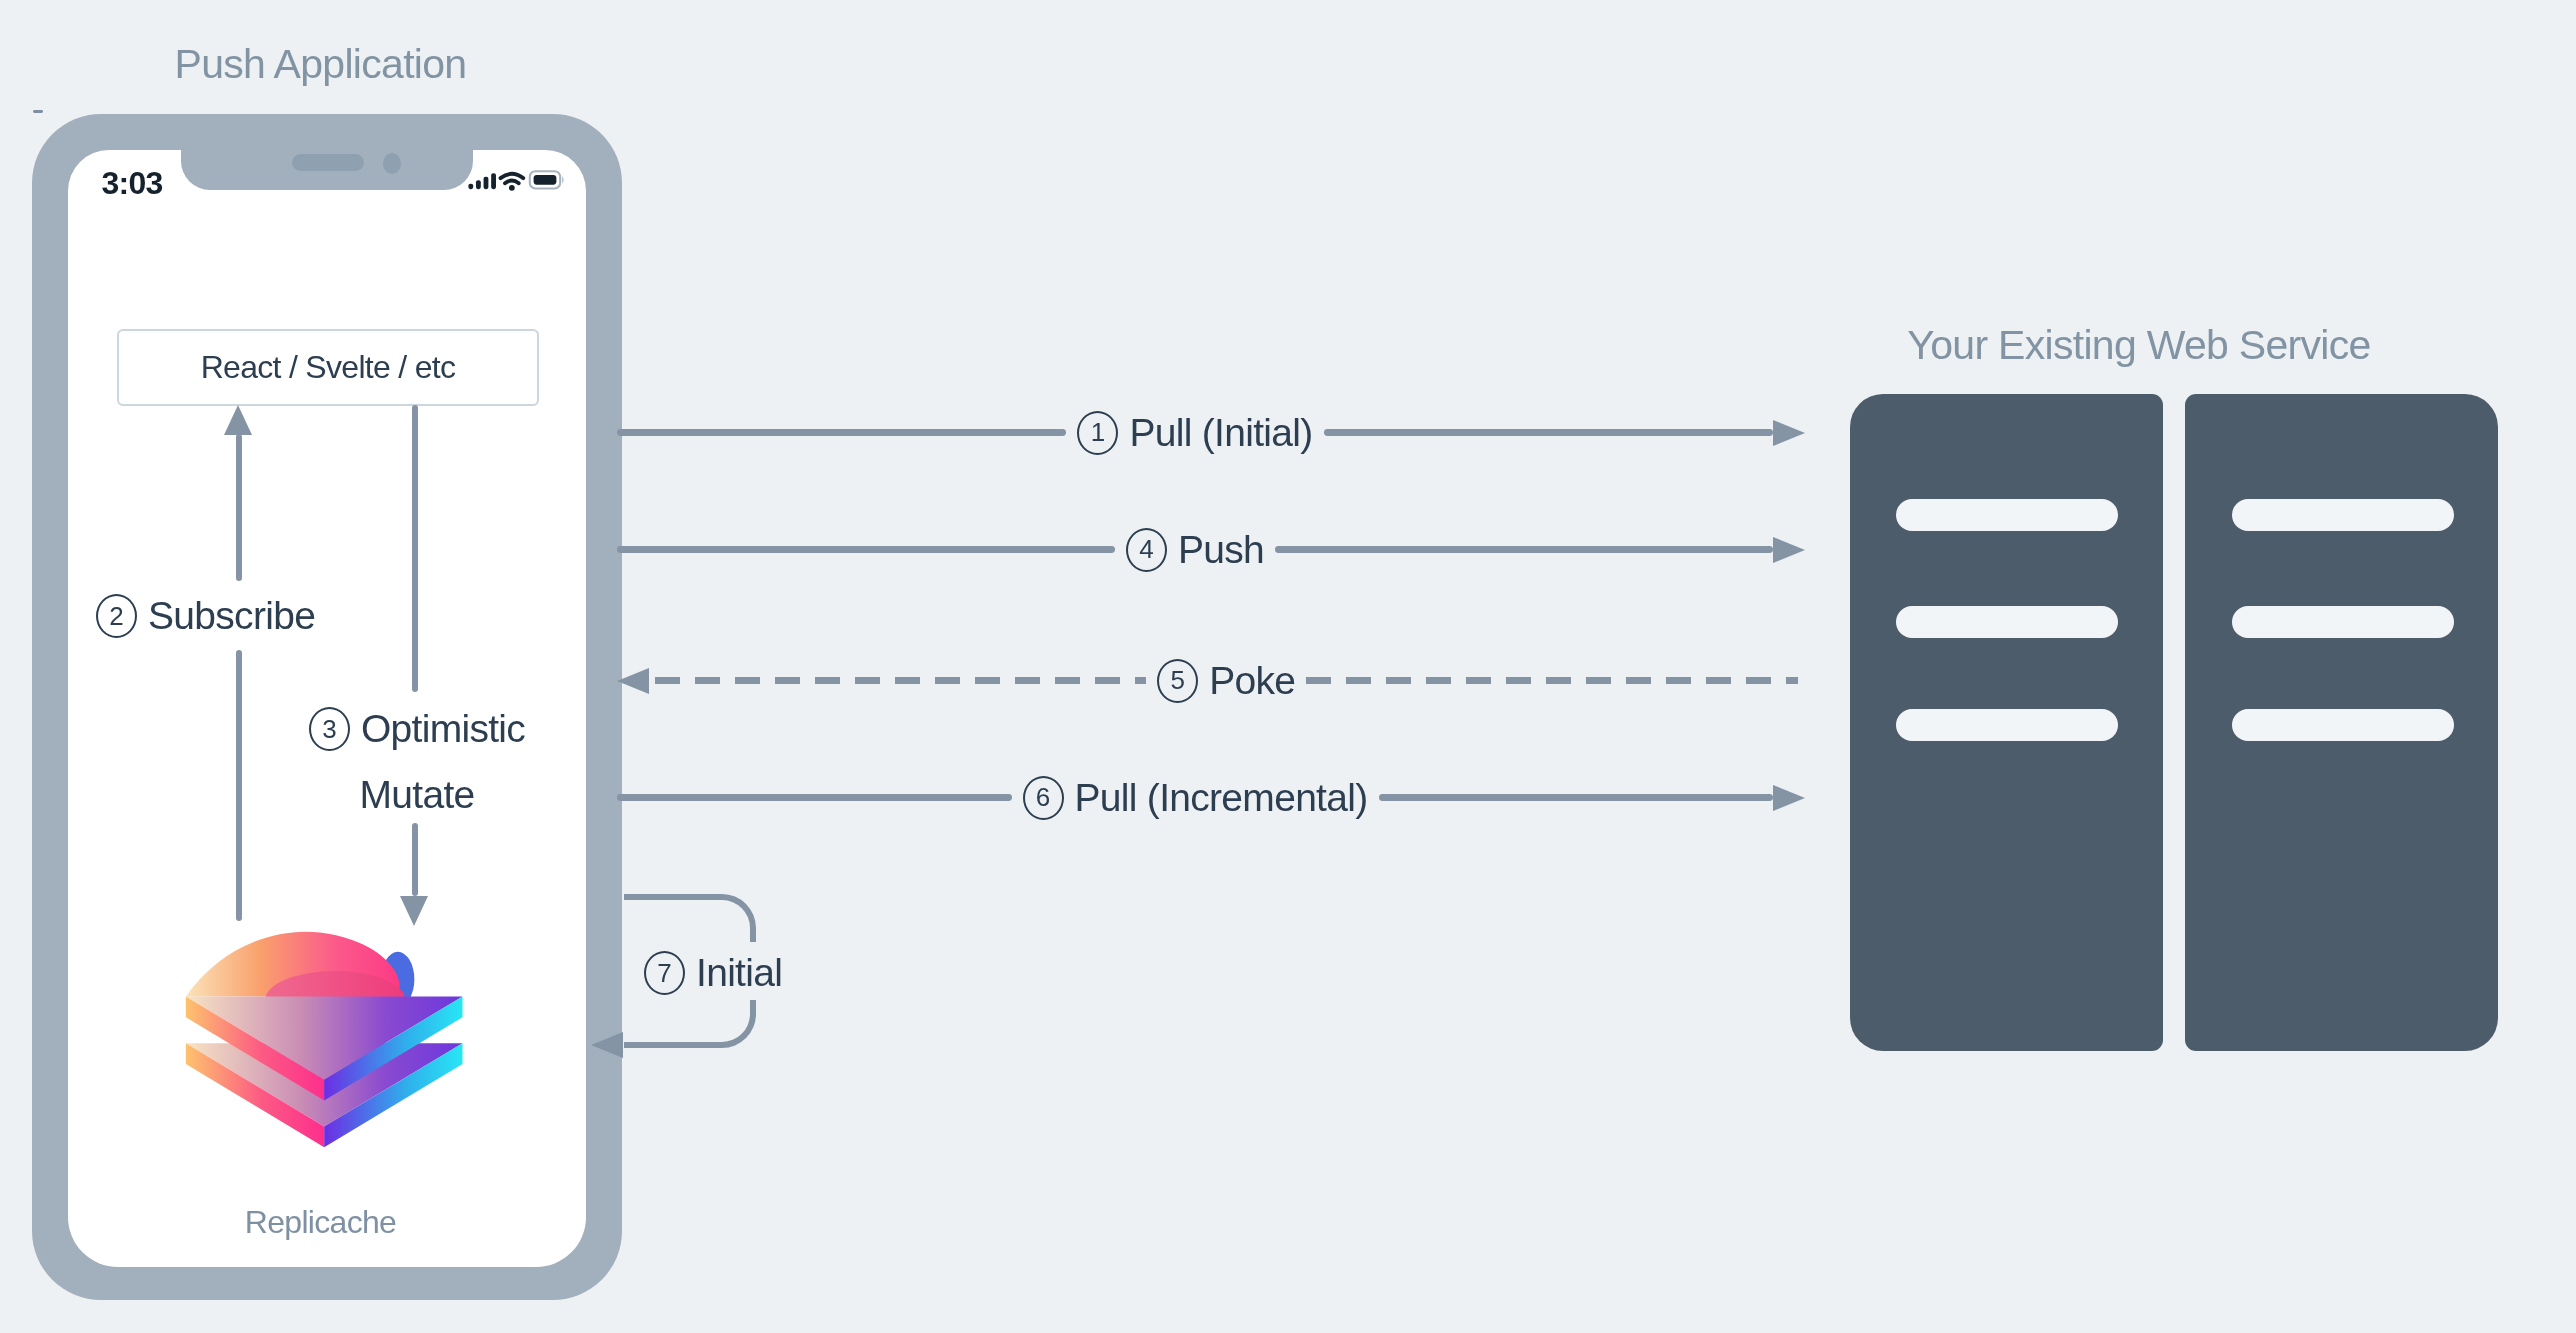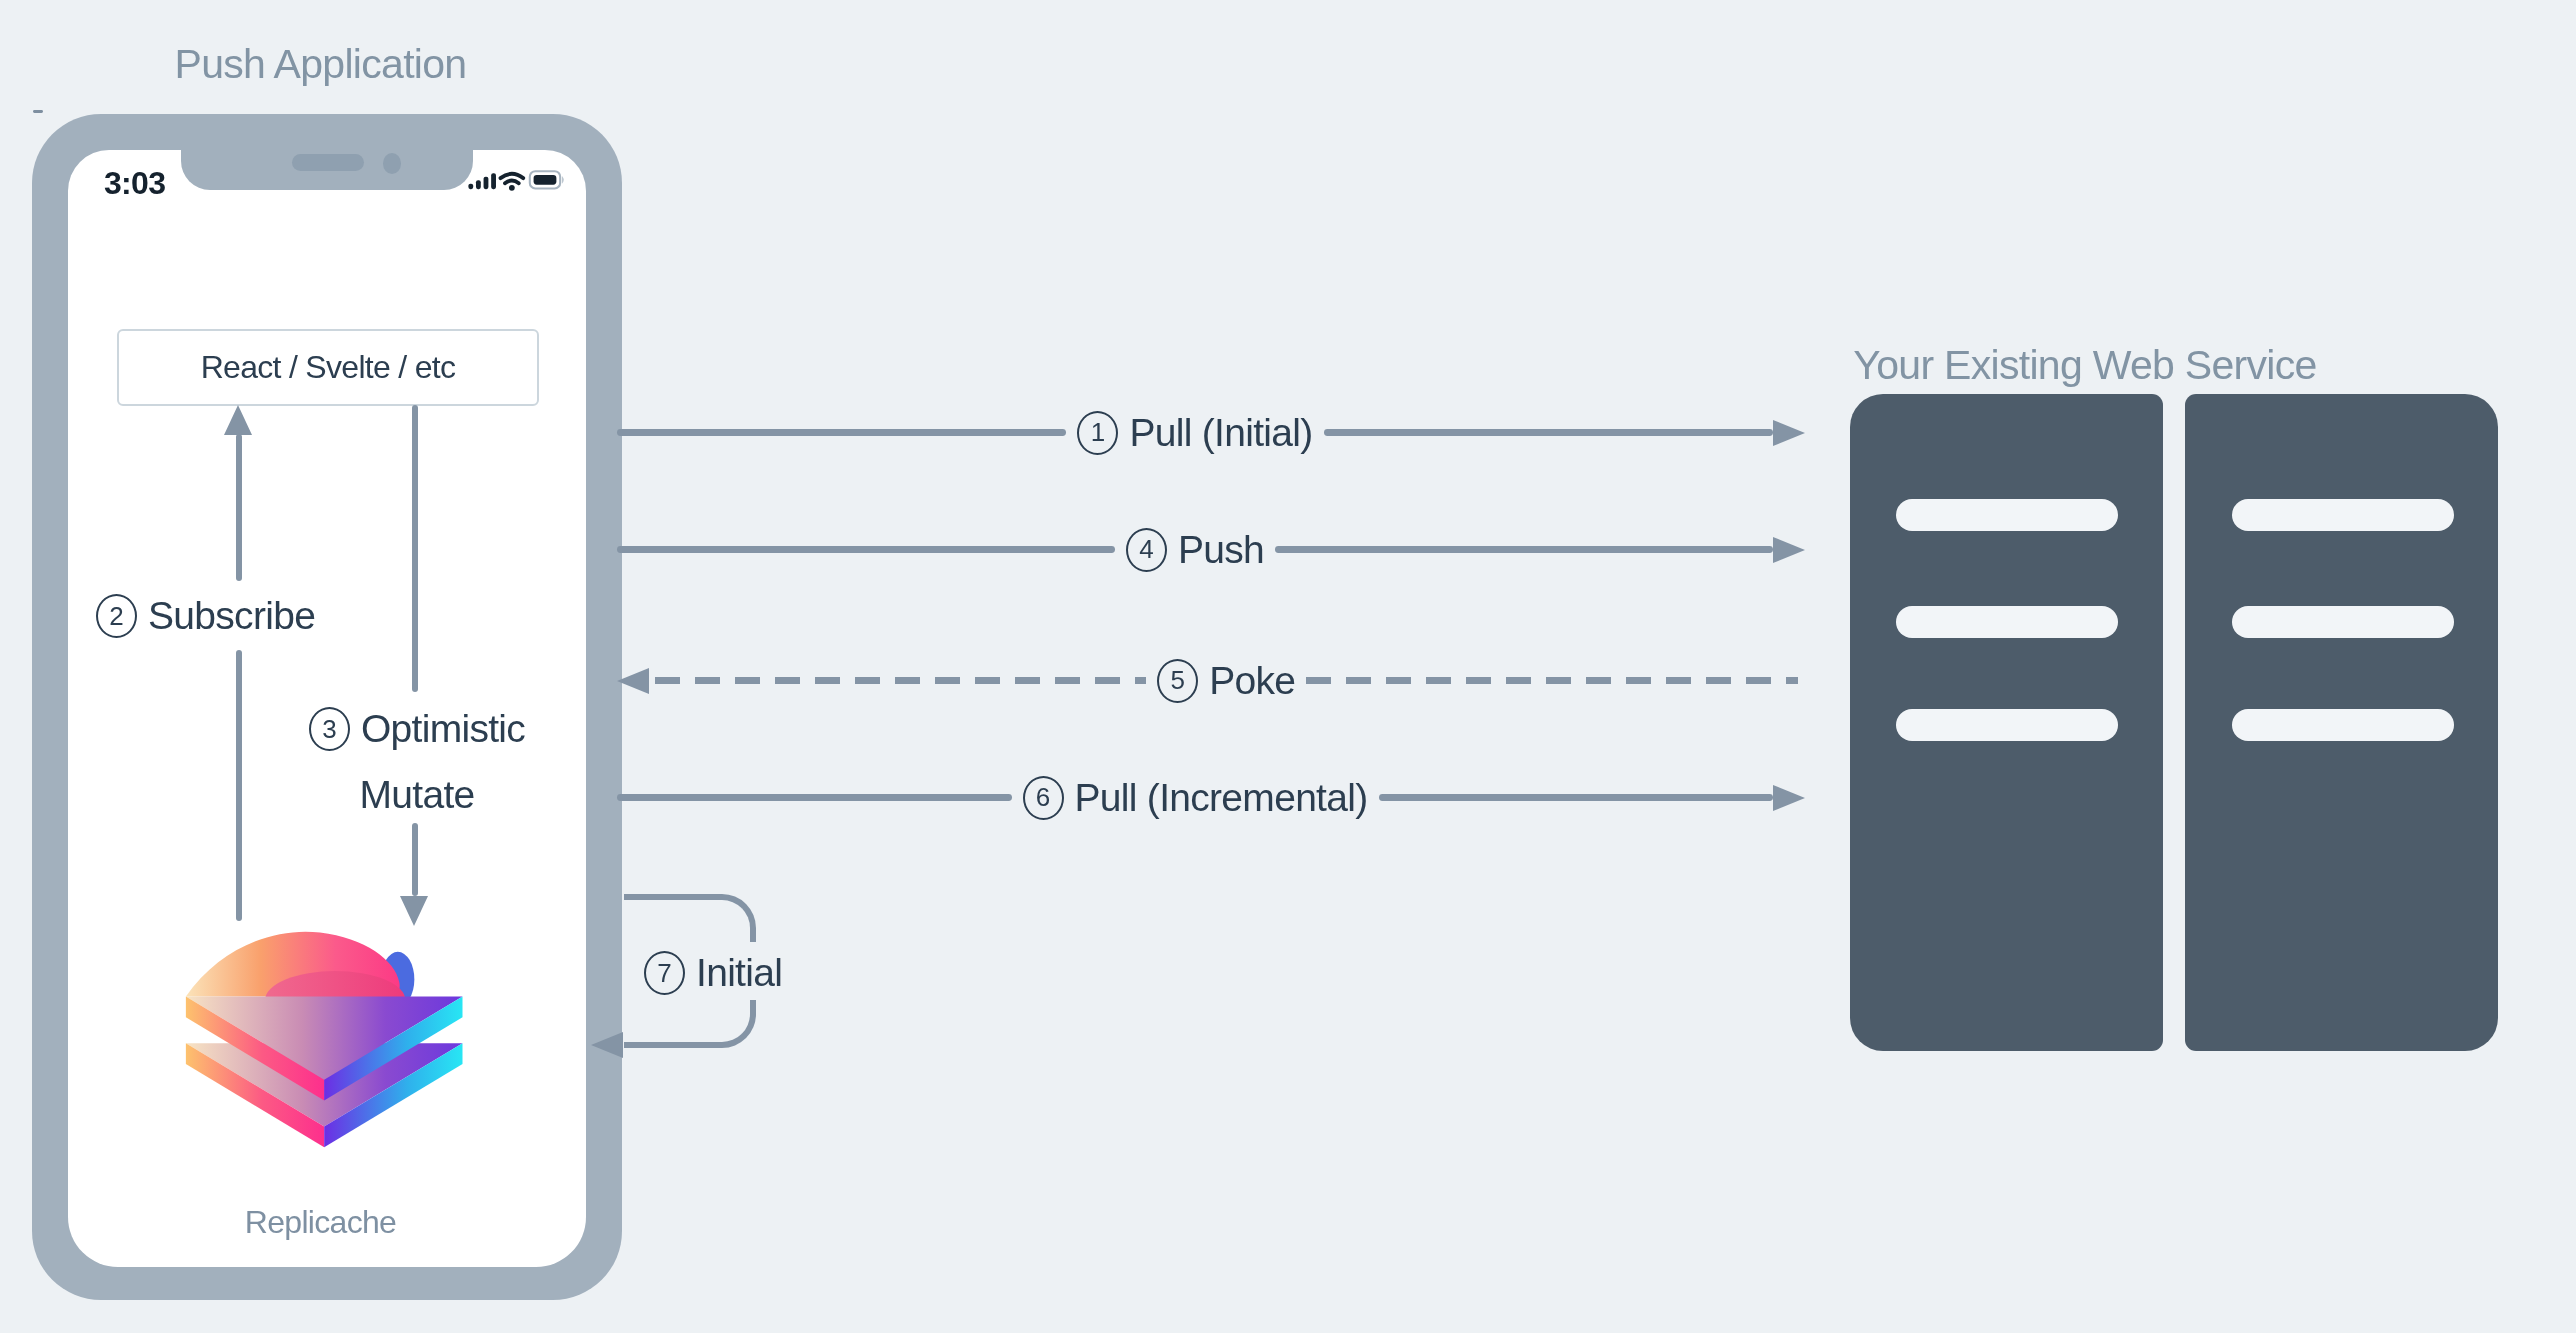--- a/index.html
+++ b/index.html
@@ -31,21 +31,21 @@
   }
   #speaker{
     left:292px;top:154px;width:72px;height:16.5px;
     background:#8fa0b0;border-radius:9px;
   }
   #camera{
     left:383px;top:153px;width:18px;height:20.7px;
     background:#8fa0b0;border-radius:50%;
   }
   #status-time{
-    left:104px;top:165px;width:90px;text-align:left;
+    left:87px;top:165px;width:90px;text-align:center;
     font-size:32px;font-weight:700;color:#15222e;letter-spacing:-0.7px;
   }
   #framework-box{
     left:117px;top:329px;width:418px;height:73px;
     background:#ffffff;border:2.8px solid #ccd6dd;border-radius:6px;
     display:flex;align-items:center;justify-content:center;
     font-size:32px;font-weight:400;color:#2c3e50;letter-spacing:-0.7px;
   }
   
   .vseg{position:absolute;width:6.2px;background:#8494a5;border-radius:3.4px;}
@@ -257,21 +257,21 @@
 </div>
 
 <div class="abs" id="rebase-top"></div>
 <div class="abs" id="rebase-bottom"></div>
 <div class="ah-left abs" id="rebase-arrowhead"></div>
 <div class="inner-label" id="rebase-label">
   <span class="circ">7</span>
   <span>Initial</span>
 </div>
 
-<div class="muted-title" style="left:1706px;top:322px;width:758px;margin-top:20px;">Your Existing Web Service</div>
+<div class="muted-title" style="left:1760px;top:322px;width:758px;">Your Existing Web Service</div>
 
 <div class="rack" id="rack-left"></div>
 <div class="rack" id="rack-right"></div>
 
 <div class="slot" style="left:1896px;top:499px;"></div>
 <div class="slot" style="left:1896px;top:606px;"></div>
 <div class="slot" style="left:1896px;top:709px;"></div>
 <div class="slot" style="left:2232px;top:499px;"></div>
 <div class="slot" style="left:2232px;top:606px;"></div>
 <div class="slot" style="left:2232px;top:709px;"></div>

